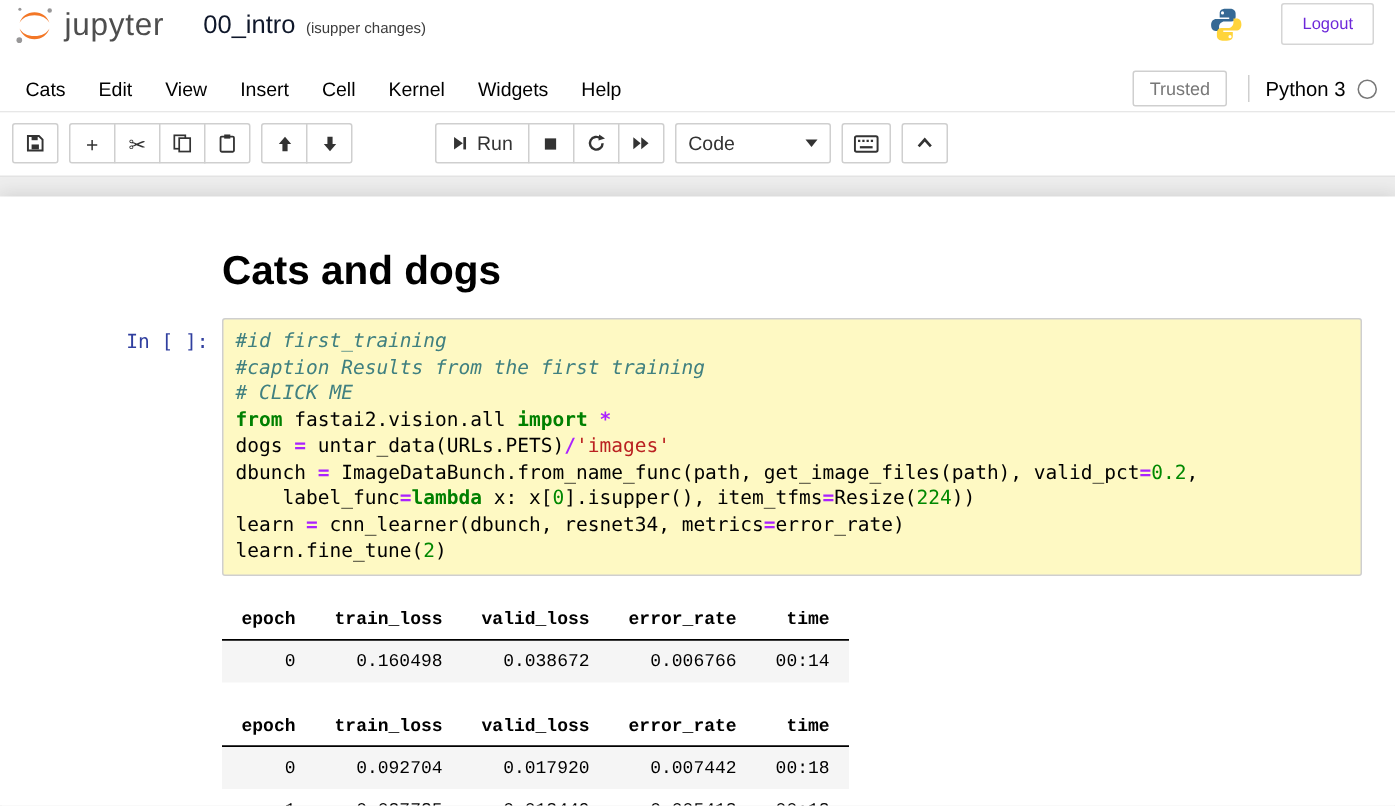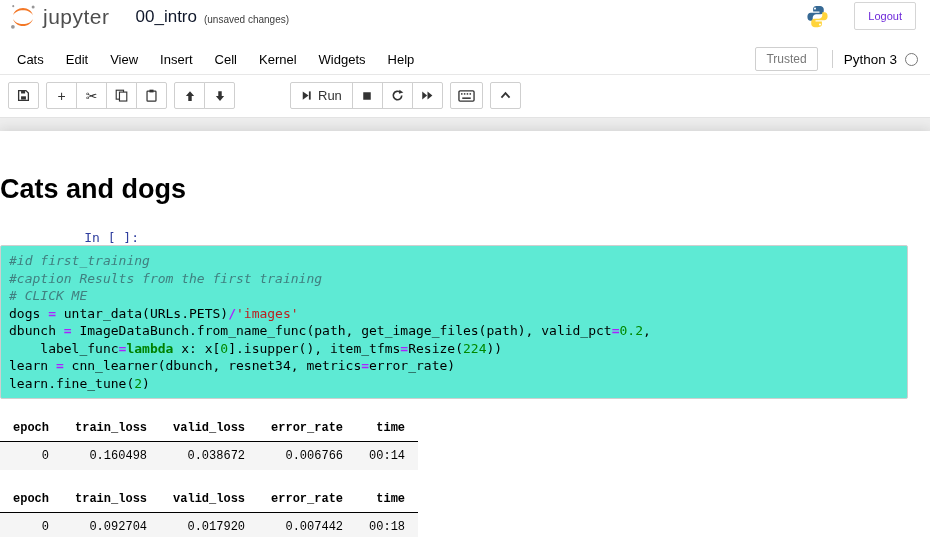--- a/index.html
+++ b/index.html
@@ -58,30 +58,30 @@
                       justify-content: space-between; padding: 0 8px; font-size: 13px;
                       color: #333; cursor: pointer; }
   .caret-down { width: 0; height: 0; border-left: 4px solid transparent;
                 border-right: 4px solid transparent; border-top: 5px solid #333; }
 
   
   #site { background: #eeeeee; padding-top: 13px; height: 421px; overflow: hidden; }
   #notebook-container { background: #fff; min-height: 100%;
                         box-shadow: 0 0 12px 1px rgba(87,87,87,0.2); padding: 12px 0 30px; }
 
-  .cell { display: flex; padding: 4px 0; flex-direction: column; }
+  .cell { display: flex; padding: 4px 0; }
   .prompt { width: 148px; flex: none; text-align: right; padding: 9px 9px 0 0;
             font-family: "DejaVu Sans Mono", monospace; font-size: 13px;
             color: var(--prompt-blue); white-space: pre; }
   .inner { flex: 1; min-width: 0; margin-right: 22px; }
 
   h1.md-h1 { font-size: 27px; font-weight: bold; color: #000; margin: 18px 0 8px;
              font-family: "Liberation Sans", sans-serif; }
 
-  .input-area { border: 1px solid #cfcfcf; border-radius: 2px; background: #5eead4;
+  .input-area { border: 1px solid #cfcfcf; border-radius: 2px; background: #fef9c3;
                 padding: 6px 8px; cursor: text; }
   .code-line { font-family: "DejaVu Sans Mono", monospace; font-size: 13px;
                line-height: 17.5px; white-space: pre; color: #000; }
   .tok-com { color: var(--tok-com); font-style: italic; }
   .tok-kw  { color: var(--tok-kw); font-weight: bold; }
   .tok-str { color: var(--tok-str); }
   .tok-num { color: var(--tok-num); }
   .tok-op  { color: var(--tok-op); font-weight: bold; }
 
   .output-cell .prompt { padding-top: 0; }
@@ -102,21 +102,21 @@
       <svg width="30" height="30" viewBox="0 0 32 32">
         <path class="logo-arc" d="M16 23.5c-5 0-9-2.2-10.6-5.4 1.2 4.4 5.5 7.6 10.6 7.6s9.4-3.2 10.6-7.6C25 21.3 21 23.5 16 23.5z"></path>
         <path class="logo-arc" d="M16 8.7c5 0 9 2.2 10.6 5.4C25.4 9.7 21.1 6.5 16 6.5S6.6 9.7 5.4 14.1C7 10.9 11 8.7 16 8.7z"></path>
         <circle class="logo-moon" cx="26.8" cy="5.4" r="1.6"></circle>
         <circle class="logo-moon" cx="5.2" cy="26.4" r="2"></circle>
         <circle class="logo-moon" cx="5.6" cy="4.4" r="1.1"></circle>
       </svg>
       <span id="app-name">jupyter</span>
     </span>
     <span id="nb-title">00_intro</span>
-    <span id="save-status">(unsaved changes)</span>
+    <span id="save-status">(isupper changes)</span>
   </div>
   <div class="header-right">
     <svg width="25" height="25" viewBox="0 0 24 24">
       <path class="py-blue" d="M11.7 1.8c-3.2 0-3.9 1.4-3.9 3v2.5h6.1v1H5.6c-1.9 0-3.3 1.4-3.3 3.9 0 2.4 1.1 3.8 3 3.8h2.1v-2.7c0-1.9 1.6-3.4 3.4-3.4h4.3c1.6 0 2.9-1.3 2.9-2.9V4.8c0-1.7-1.6-3-3.5-3z"></path>
       <circle cx="9.6" cy="4.4" r="1" fill="#fff"></circle>
       <path class="py-yellow" d="M12.3 22.2c3.2 0 3.9-1.4 3.9-3v-2.5h-6.1v-1h8.3c1.9 0 3.3-1.4 3.3-3.9 0-2.4-1.1-3.8-3-3.8h-2.1v2.7c0 1.9-1.6 3.4-3.4 3.4H8.9c-1.6 0-2.9 1.3-2.9 2.9v2.2c0 1.7 1.6 3 3.5 3z"></path>
       <circle cx="14.4" cy="19.6" r="1" fill="#fff"></circle>
     </svg>
     <button id="logout-button">Logout</button>
   </div>
@@ -203,20 +203,26 @@
       </svg>
     </button>
     <button class="tbtn">
       <svg width="13" height="13" viewBox="0 0 16 16">
         <path d="M1.5 3 L7.5 8 L1.5 13 Z" fill="#333"></path>
         <path d="M8 3 L14 8 L8 13 Z" fill="#333"></path>
       </svg>
     </button>
   </div>
   <div class="btn-group">
+    <div class="cell-type-select">
+      <span>Code</span>
+      <span class="caret-down"></span>
+    </div>
+  </div>
+  <div class="btn-group">
     <button class="tbtn">
       <svg width="17" height="14" viewBox="0 0 18 14">
         <rect x="1" y="1.5" width="16" height="11" rx="1.2" fill="none" stroke="#333" stroke-width="1.4"></rect>
         <rect x="3.2" y="4" width="1.6" height="1.6" fill="#333"></rect>
         <rect x="6.2" y="4" width="1.6" height="1.6" fill="#333"></rect>
         <rect x="9.2" y="4" width="1.6" height="1.6" fill="#333"></rect>
         <rect x="12.2" y="4" width="1.6" height="1.6" fill="#333"></rect>
         <rect x="4.5" y="8.5" width="9" height="1.6" fill="#333"></rect>
       </svg>
     </button>
@@ -241,20 +247,21 @@
     </div>
 
     <div class="cell code-cell">
       <div class="prompt">In [ ]:</div>
       <div class="inner">
         <div class="input-area">
           <div>
               <div class="code-line"><span class="tok-com">#id first_training</span></div>
               <div class="code-line"><span class="tok-com">#caption Results from the first training</span></div>
               <div class="code-line"><span class="tok-com"># CLICK ME</span></div>
+              <div class="code-line"><span class="tok-kw">from</span><span> fastai2.vision.all </span><span class="tok-kw">import</span><span> </span><span class="tok-op">*</span></div>
               <div class="code-line"><span>dogs </span><span class="tok-op">=</span><span> untar_data(URLs.PETS)</span><span class="tok-op">/</span><span class="tok-str">'images'</span></div>
               <div class="code-line"><span>dbunch </span><span class="tok-op">=</span><span> ImageDataBunch.from_name_func(path, get_image_files(path), valid_pct</span><span class="tok-op">=</span><span class="tok-num">0.2</span><span>,</span></div>
               <div class="code-line"><span>    label_func</span><span class="tok-op">=</span><span class="tok-kw">lambda</span><span> x: x[</span><span class="tok-num">0</span><span>].isupper(), item_tfms</span><span class="tok-op">=</span><span>Resize(</span><span class="tok-num">224</span><span>))</span></div>
               <div class="code-line"><span>learn </span><span class="tok-op">=</span><span> cnn_learner(dbunch, resnet34, metrics</span><span class="tok-op">=</span><span>error_rate)</span></div>
               <div class="code-line"><span>learn.fine_tune(</span><span class="tok-num">2</span><span>)</span></div>
             </div>
         </div>
       </div>
     </div>
 

